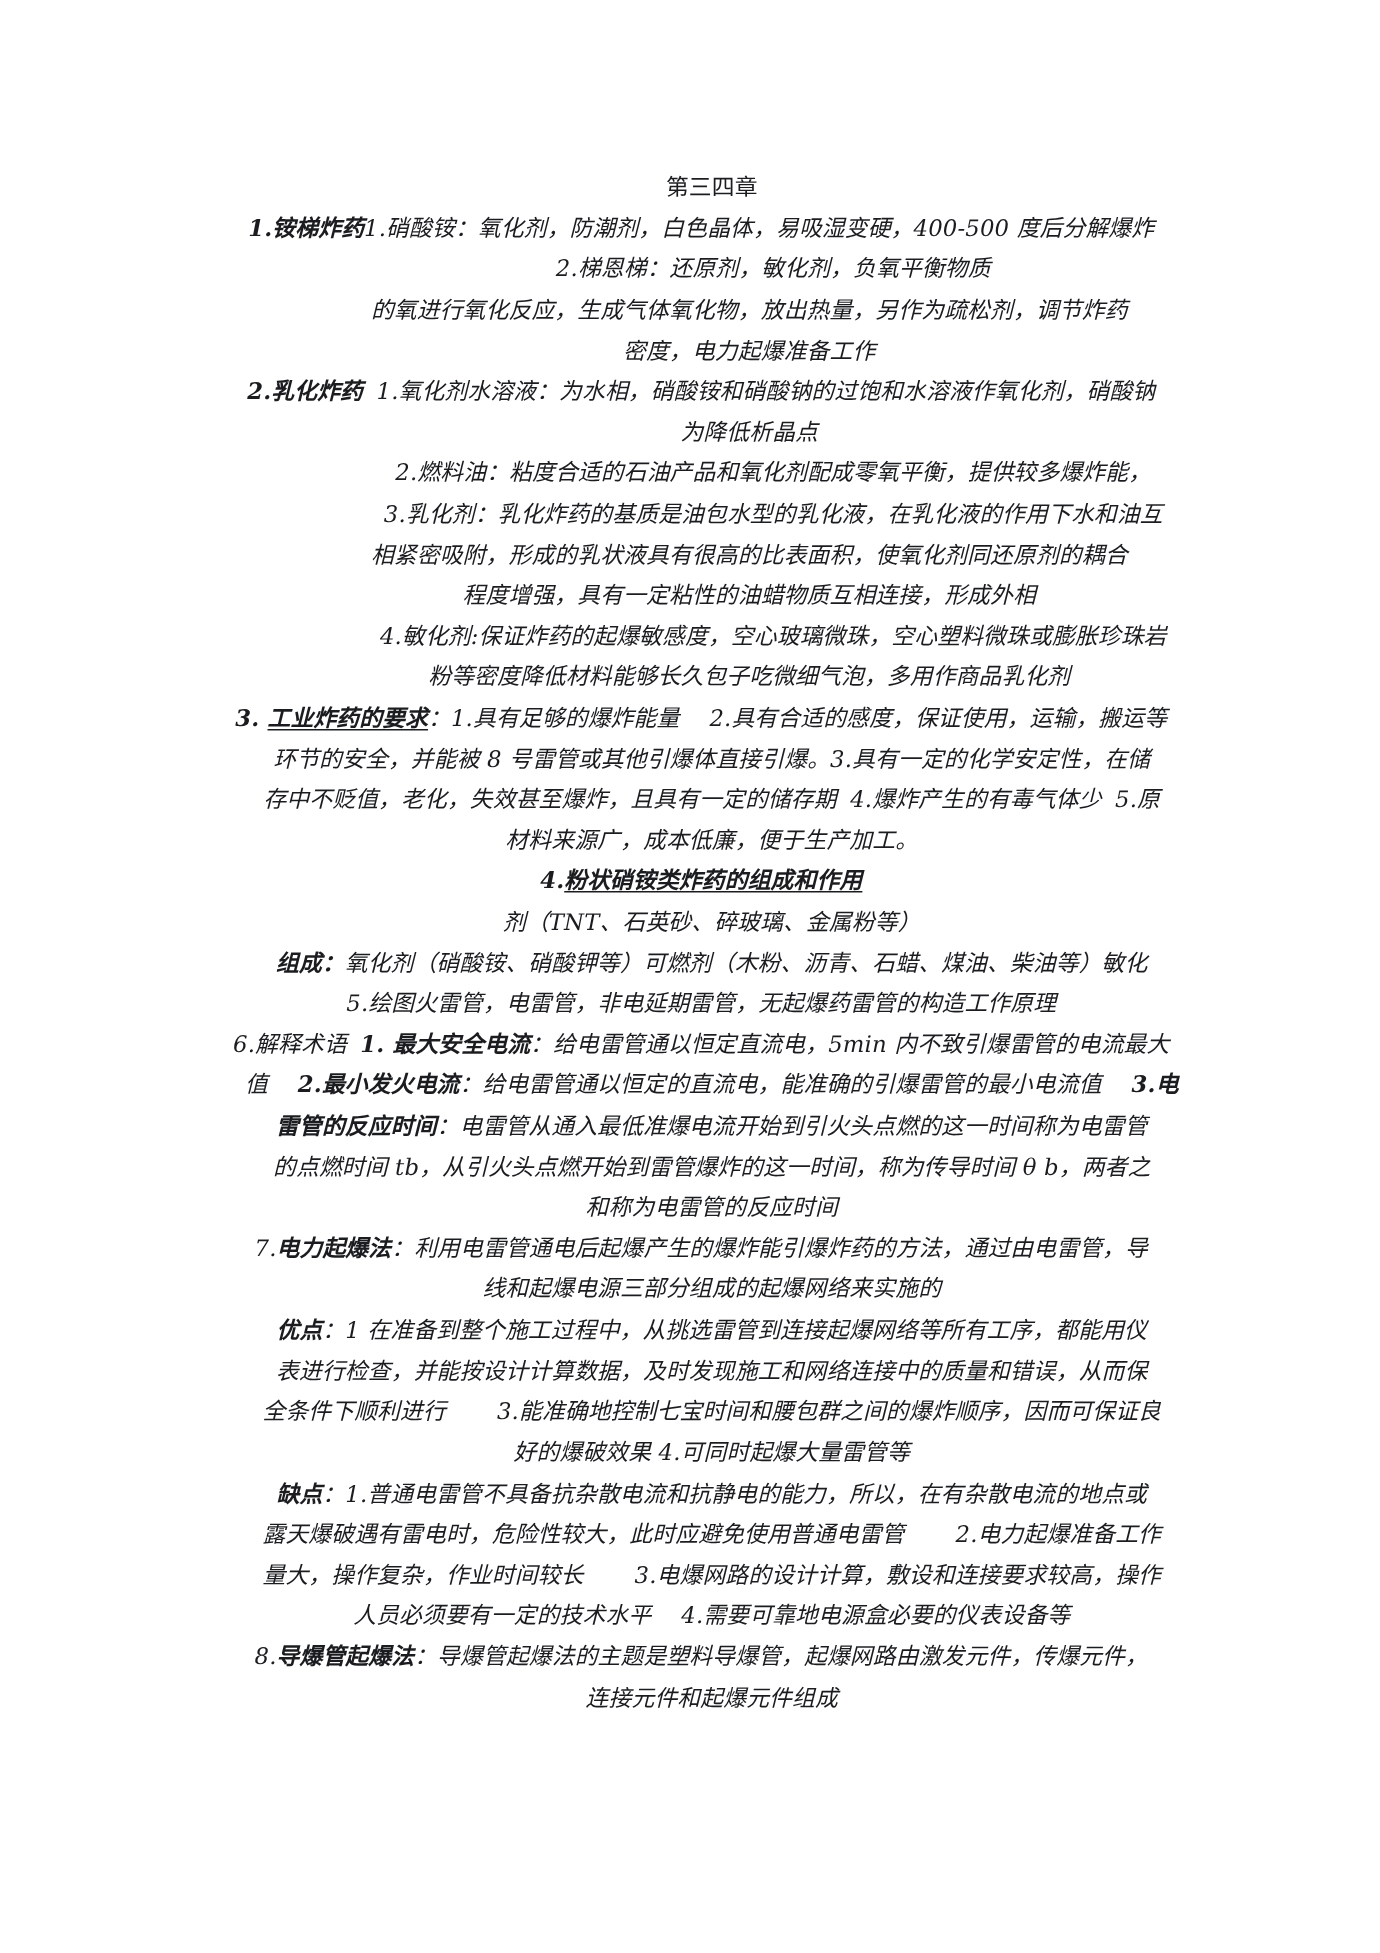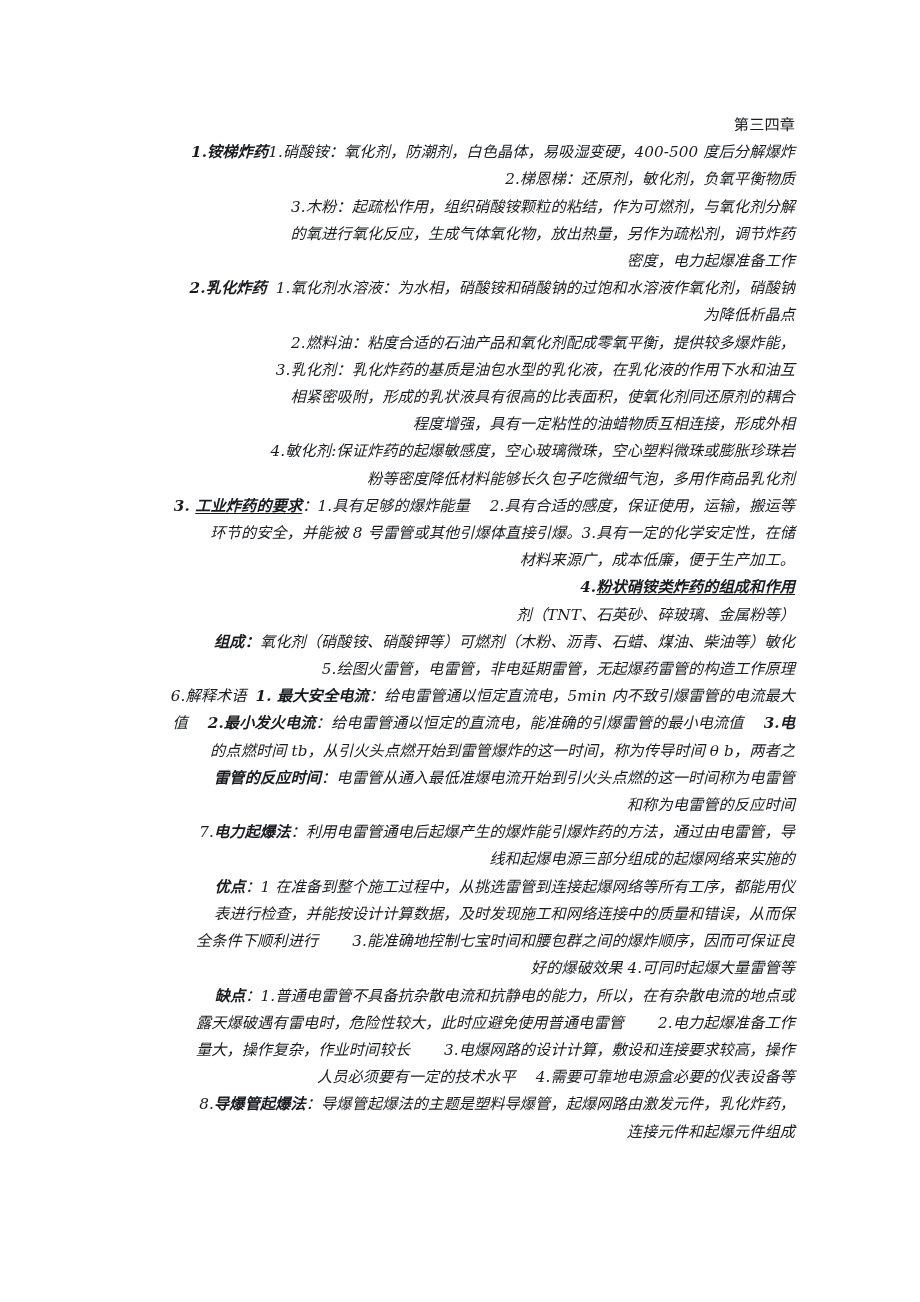--- a/index.html
+++ b/index.html
@@ -23,21 +23,21 @@
     left: 140px;
     top: 112px;
     width: 655px;
   }
 
   .line {
     font-size: 15.2px;
     line-height: 27.2px;
     white-space: pre-wrap;
     letter-spacing: 0.1px;
-    text-align: right;
+    text-align: center;
     color: #1a1c1f;
   }
 
   
   .ind-0  { margin-left: 0px; }
   .ind-1  { margin-left: 14px; }
   .ind-4  { margin-left: 96px; }
   .ind-5  { margin-left: 64px; }
 
   .b { font-weight: bold; }
@@ -55,74 +55,74 @@
 </head>
 <body>
 
 <div id="page">
 
   <div class="line ind-1"><span>第三四章</span></div>
 
   <div class="blk">
     <div class="line ind-0"><span class="b lat">1.</span><span class="b">铵梯炸药</span><span>1.硝酸铵：氧化剂，防潮剂，白色晶体，易吸湿变硬，400-500 度后分解爆炸</span></div>
     <div class="line ind-4"><span>2.梯恩梯：还原剂，敏化剂，负氧平衡物质</span></div>
-    <div class="line ind-4"><span>3.木粉：起疏松作用，组织硝酸铵颗粒的粘结，作为可燃剂，与氧化剂分解</span></div>
     <div class="line ind-5"><span>的氧进行氧化反应，生成气体氧化物，放出热量，另作为疏松剂，调节炸药</span></div>
     <div class="line ind-5"><span>密度，电力起爆准备工作</span></div>
   </div>
 
   <div class="blk">
     <div class="line ind-0"><span class="b lat">2.</span><span class="b">乳化炸药</span><span class="sp"></span><span>1.氧化剂水溶液：为水相，硝酸铵和硝酸钠的过饱和水溶液作氧化剂，硝酸钠</span></div>
     <div class="line ind-5"><span>为降低析晶点</span></div>
     <div class="line ind-4"><span>2.燃料油：粘度合适的石油产品和氧化剂配成零氧平衡，提供较多爆炸能，</span></div>
     <div class="line ind-4"><span>3.乳化剂：乳化炸药的基质是油包水型的乳化液，在乳化液的作用下水和油互</span></div>
     <div class="line ind-5"><span>相紧密吸附，形成的乳状液具有很高的比表面积，使氧化剂同还原剂的耦合</span></div>
     <div class="line ind-5"><span>程度增强，具有一定粘性的油蜡物质互相连接，形成外相</span></div>
     <div class="line ind-4"><span>4.敏化剂:保证炸药的起爆敏感度，空心玻璃微珠，空心塑料微珠或膨胀珍珠岩</span></div>
     <div class="line ind-5"><span>粉等密度降低材料能够长久包子吃微细气泡，多用作商品乳化剂</span></div>
   </div>
 
   <div class="blk">
     <div class="line ind-0"><span class="b lat">3. </span><span class="bu">工业炸药的要求</span><span>：1.具有足够的爆炸能量</span><span class="sp2"></span><span>2.具有合适的感度，保证使用，运输，搬运等</span></div>
     <div class="line ind-1"><span>环节的安全，并能被 8 号雷管或其他引爆体直接引爆。3.具有一定的化学安定性，在储</span></div>
+    <div class="line ind-1"><span>存中不贬值，老化，失效甚至爆炸，且具有一定的储存期</span><span class="sp"></span><span>4.爆炸产生的有毒气体少</span><span class="sp"></span><span>5.原</span></div>
     <div class="line ind-1"><span>材料来源广，成本低廉，便于生产加工。</span></div>
   </div>
 
   <div class="blk">
     <div class="line ind-0"><span class="b lat">4.</span><span class="bu">粉状硝铵类炸药的组成和作用</span></div>
     <div class="line ind-1"><span>剂（TNT、石英砂、碎玻璃、金属粉等）</span></div>
     <div class="line ind-1"><span class="b">组成：</span><span>氧化剂（硝酸铵、硝酸钾等）可燃剂（木粉、沥青、石蜡、煤油、柴油等）敏化</span></div>
   </div>
 
   <div class="blk">
     <div class="line ind-0"><span class="lat">5.</span><span>绘图火雷管，电雷管，非电延期雷管，无起爆药雷管的构造工作原理</span></div>
   </div>
 
   <div class="blk">
     <div class="line ind-0"><span class="lat">6.</span><span>解释术语</span><span class="sp"></span><span class="b lat">1. </span><span class="b">最大安全电流</span><span>：给电雷管通以恒定直流电，5min 内不致引爆雷管的电流最大</span></div>
     <div class="line ind-1"><span>值</span><span class="sp2"></span><span class="b lat">2.</span><span class="b">最小发火电流</span><span>：给电雷管通以恒定的直流电，能准确的引爆雷管的最小电流值</span><span class="sp2"></span><span class="b">3.电</span></div>
+    <div class="line ind-1"><span class="b">雷管的反应时间</span><span>：电雷管从通入最低准爆电流开始到引火头点燃的这一时间称为电雷管</span></div>
     <div class="line ind-1"><span>的点燃时间 tb，从引火头点燃开始到雷管爆炸的这一时间，称为传导时间 θ b，两者之</span></div>
-    <div class="line ind-1"><span class="b">雷管的反应时间</span><span>：电雷管从通入最低准爆电流开始到引火头点燃的这一时间称为电雷管</span></div>
     <div class="line ind-1"><span>和称为电雷管的反应时间</span></div>
   </div>
 
   <div class="blk">
     <div class="line ind-0"><span class="lat">7.</span><span class="b">电力起爆法</span><span>：利用电雷管通电后起爆产生的爆炸能引爆炸药的方法，通过由电雷管，导</span></div>
     <div class="line ind-1"><span>线和起爆电源三部分组成的起爆网络来实施的</span></div>
 
     <div class="line ind-1"><span class="b">优点</span><span>：1 在准备到整个施工过程中，从挑选雷管到连接起爆网络等所有工序，都能用仪</span></div>
     <div class="line ind-1"><span>表进行检查，并能按设计计算数据，及时发现施工和网络连接中的质量和错误，从而保</span></div>
     <div class="line ind-1"><span>全条件下顺利进行</span><span class="sp3"></span><span>3.能准确地控制七宝时间和腰包群之间的爆炸顺序，因而可保证良</span></div>
     <div class="line ind-1"><span>好的爆破效果 4.可同时起爆大量雷管等</span></div>
 
     <div class="line ind-1"><span class="b">缺点</span><span>：1.普通电雷管不具备抗杂散电流和抗静电的能力，所以，在有杂散电流的地点或</span></div>
     <div class="line ind-1"><span>露天爆破遇有雷电时，危险性较大，此时应避免使用普通电雷管</span><span class="sp3"></span><span>2.电力起爆准备工作</span></div>
     <div class="line ind-1"><span>量大，操作复杂，作业时间较长</span><span class="sp3"></span><span>3.电爆网路的设计计算，敷设和连接要求较高，操作</span></div>
     <div class="line ind-1"><span>人员必须要有一定的技术水平</span><span class="sp2"></span><span>4.需要可靠地电源盒必要的仪表设备等</span></div>
   </div>
 
   <div class="blk">
-    <div class="line ind-0"><span class="lat">8.</span><span class="b">导爆管起爆法</span><span>：导爆管起爆法的主题是塑料导爆管，起爆网路由激发元件，乳化炸药，</span></div>
+    <div class="line ind-0"><span class="lat">8.</span><span class="b">导爆管起爆法</span><span>：导爆管起爆法的主题是塑料导爆管，起爆网路由激发元件，传爆元件，</span></div>
     <div class="line ind-1"><span>连接元件和起爆元件组成</span></div>
 
   </div>
 
 </div>
 
 </body></html>

